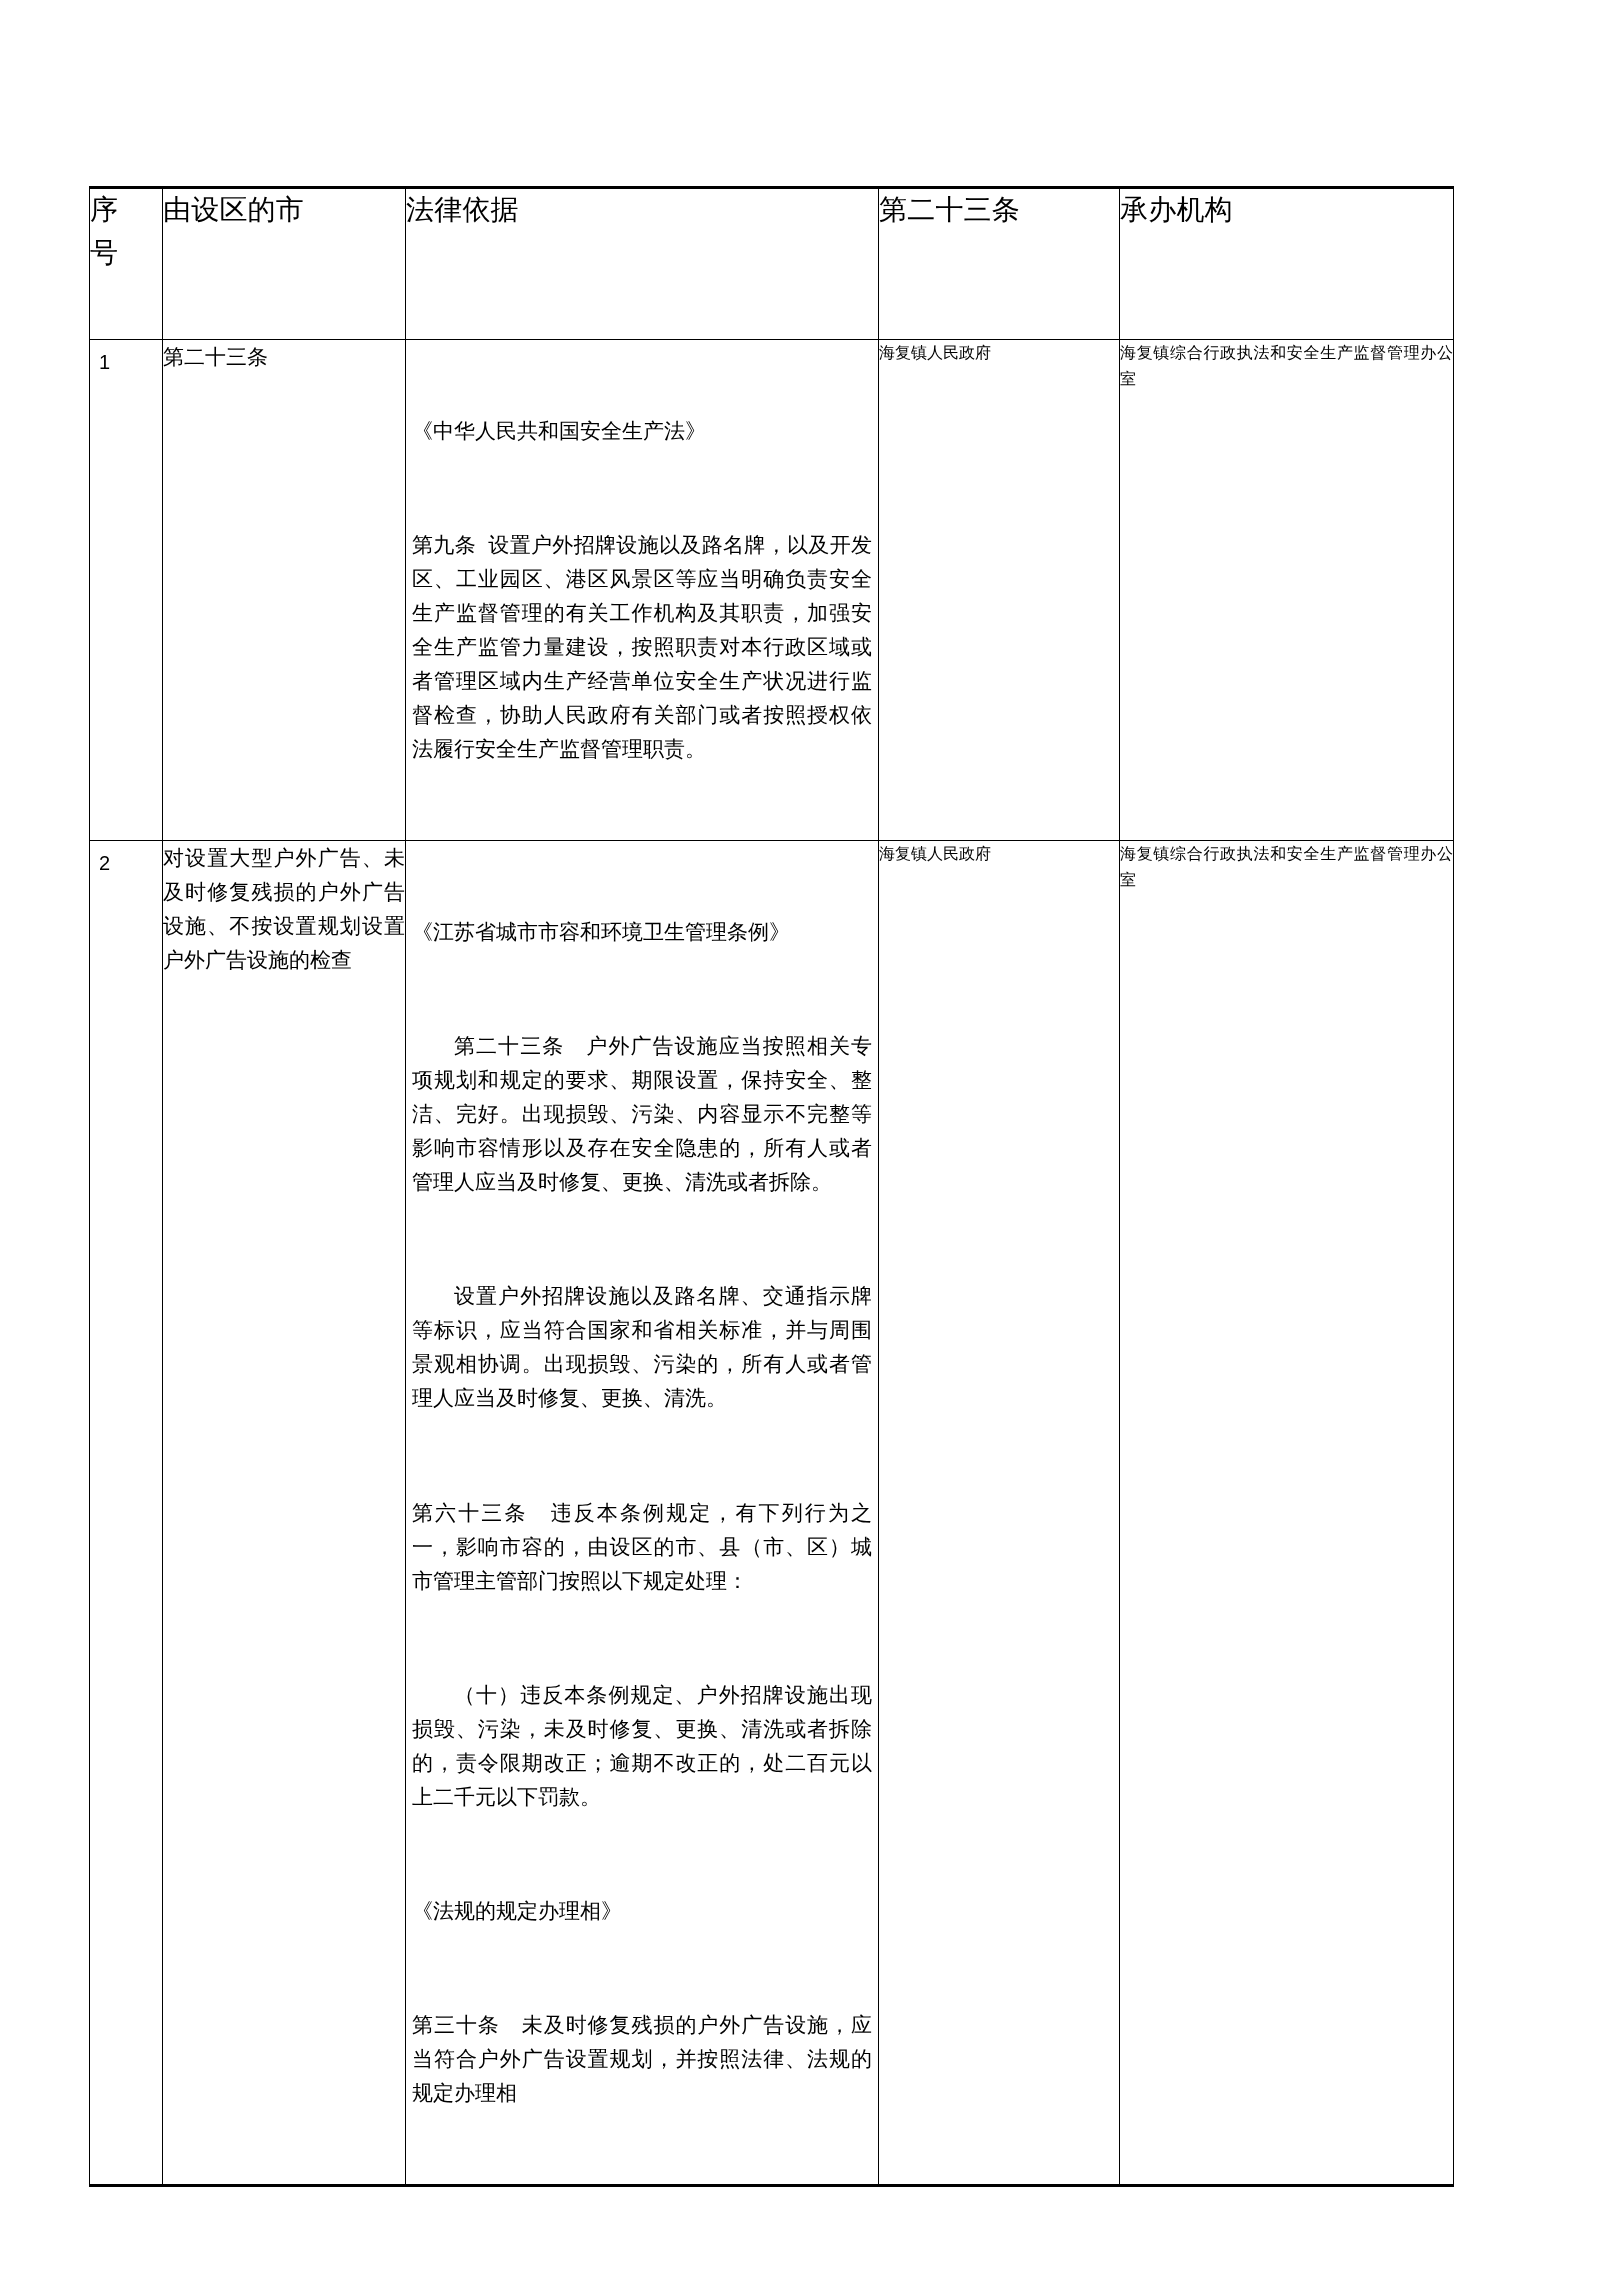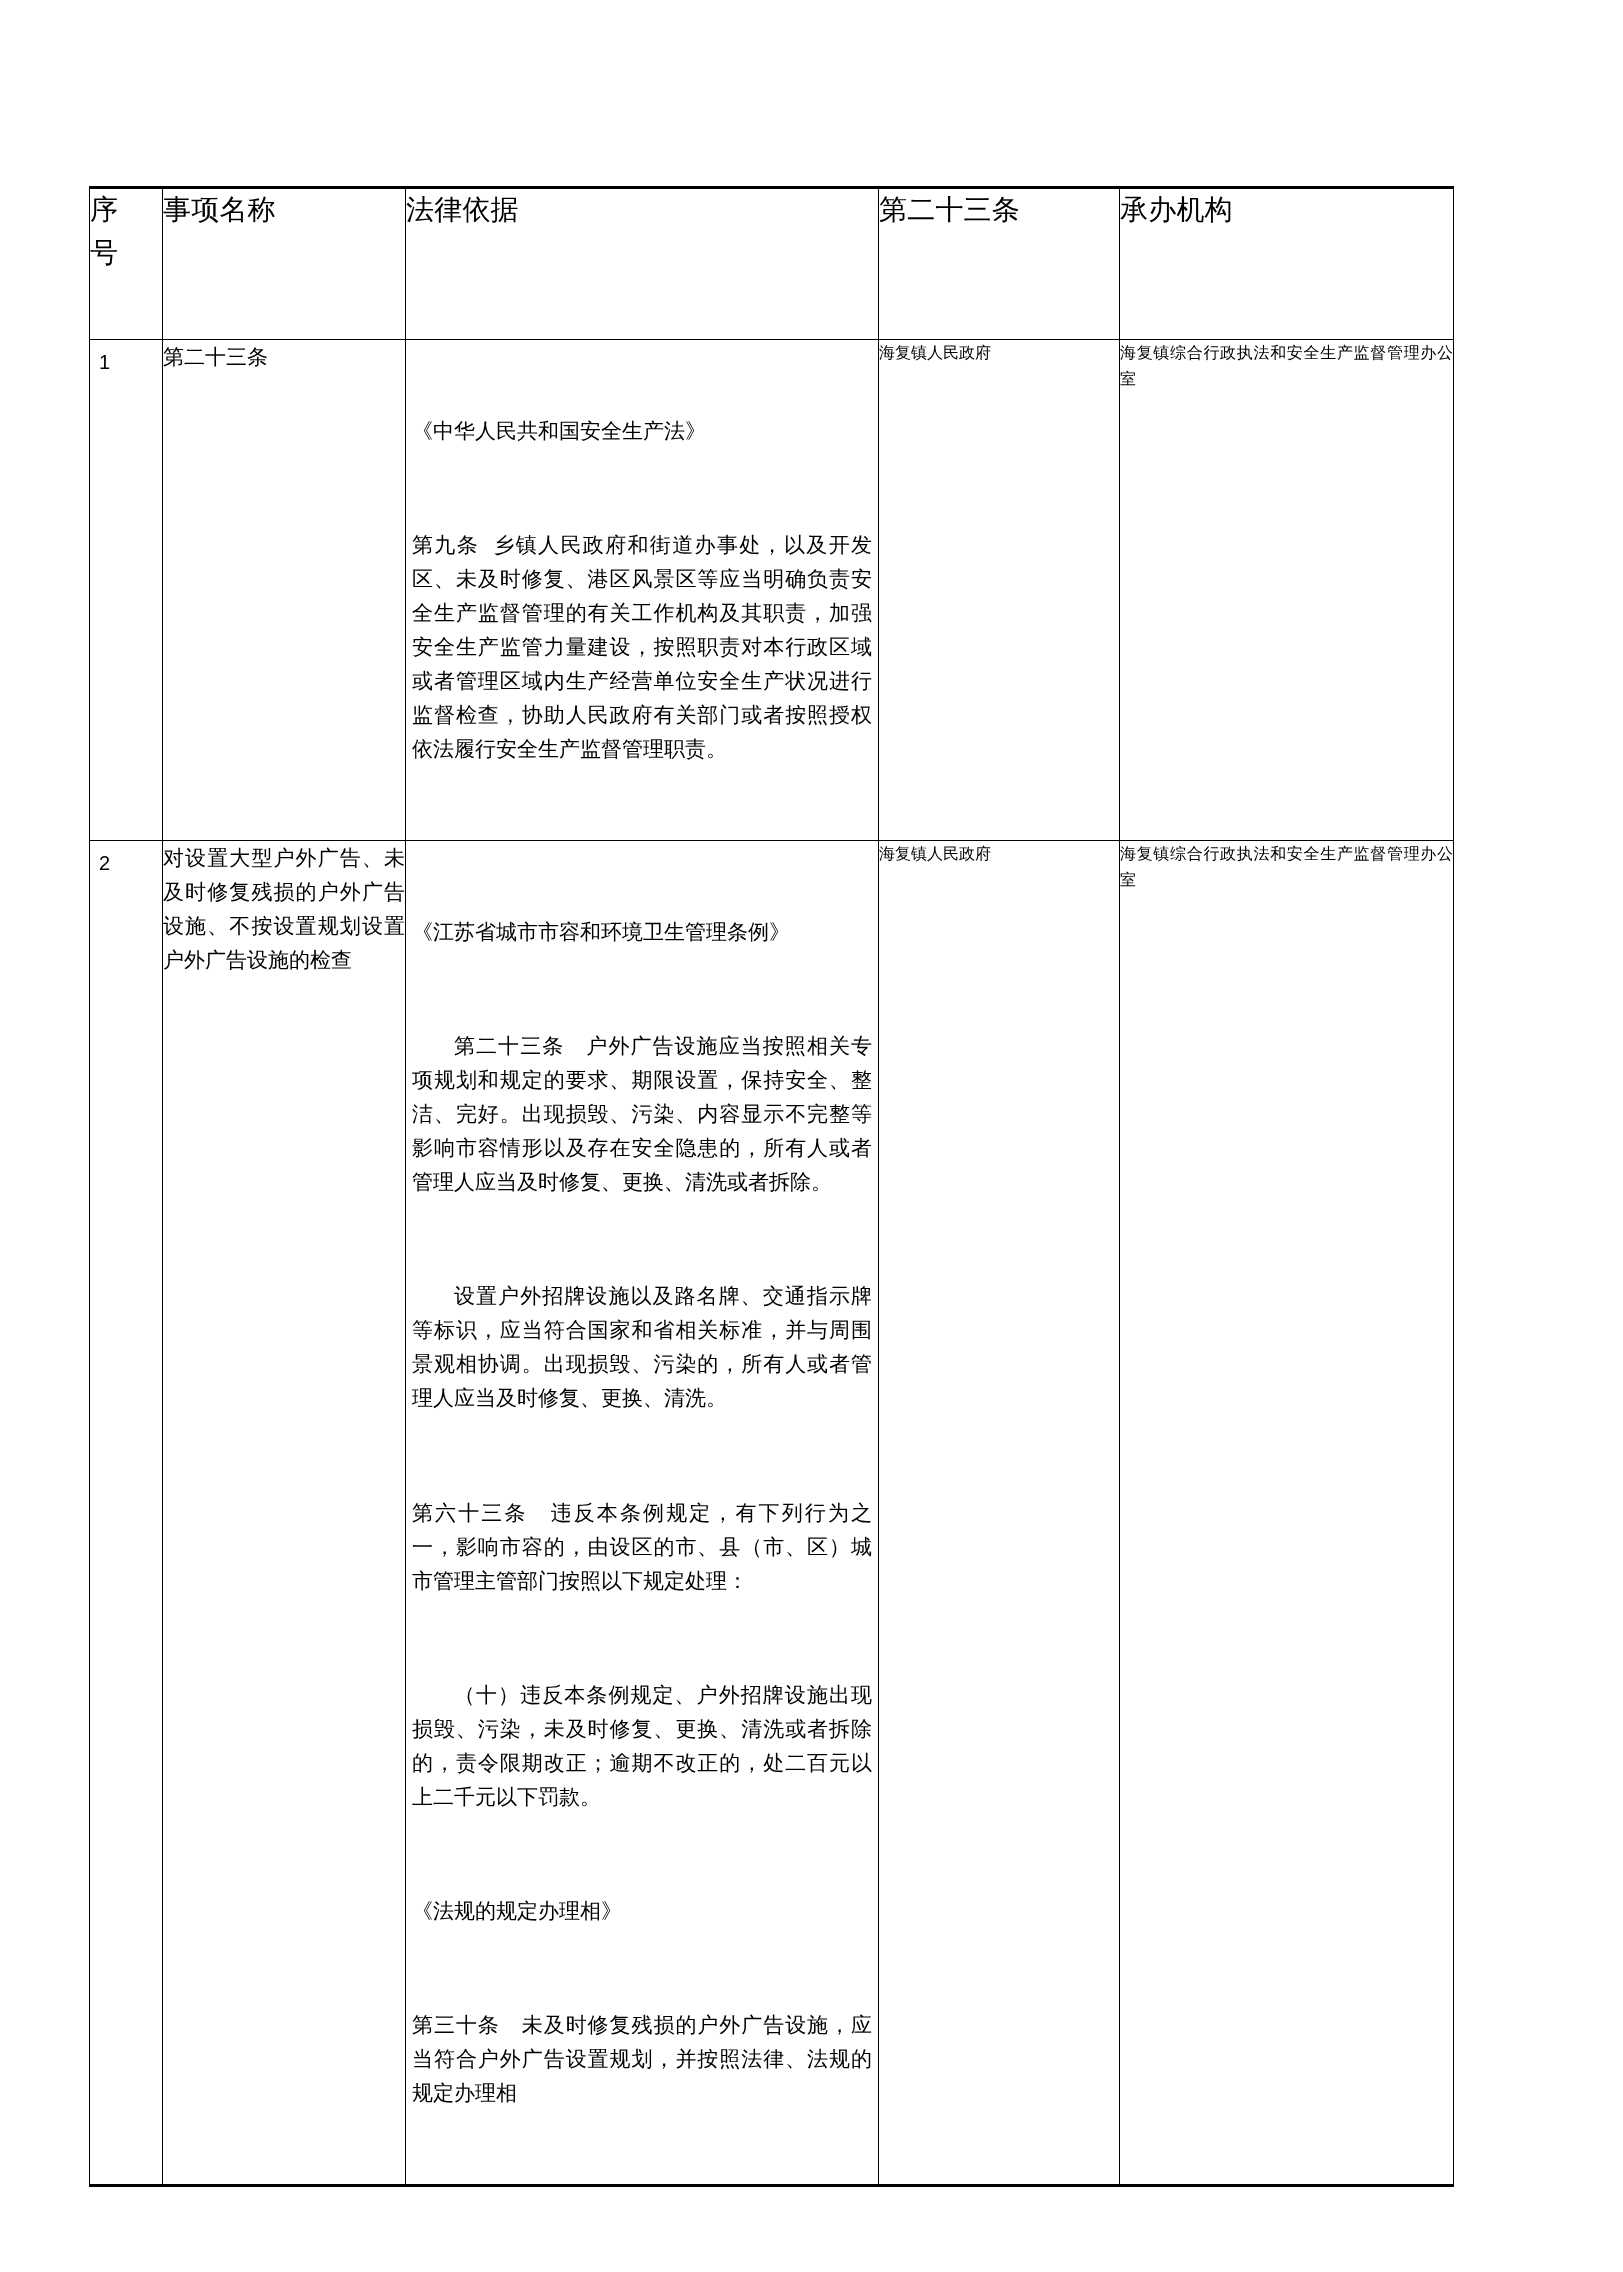--- a/index.html
+++ b/index.html
@@ -119,21 +119,21 @@
       <col class="col-org">
     </colgroup>
 
     <thead>
       <tr>
         <th class="hdr-cell hdr-seq">
           <div class="hdr-text">序
 号</div>
         </th>
         <th class="hdr-cell">
-          <div class="hdr-text">事项名称</div>
+          <div class="hdr-text">由设区的市</div>
         </th>
         <th class="hdr-cell">
           <div class="hdr-text">法律依据</div>
         </th>
         <th class="hdr-cell">
           <div class="hdr-text">第二十三条</div>
         </th>
         <th class="hdr-cell">
           <div class="hdr-text">承办机构</div>
         </th>
@@ -145,21 +145,21 @@
       <tr>
         <td>
           <div class="seq-num">1</div>
         </td>
         <td class="cell-pad">
           <div class="item-name">第二十三条</div>
         </td>
         <td class="cell-pad">
           <div class="law-text">
             <p class="law-para">《中华人民共和国安全生产法》</p>
-            <p class="law-para">第九条  乡镇人民政府和街道办事处，以及开发区、未及时修复、港区风景区等应当明确负责安全生产监督管理的有关工作机构及其职责，加强安全生产监管力量建设，按照职责对本行政区域或者管理区域内生产经营单位安全生产状况进行监督检查，协助人民政府有关部门或者按照授权依法履行安全生产监督管理职责。</p>
+            <p class="law-para">第九条  设置户外招牌设施以及路名牌，以及开发区、工业园区、港区风景区等应当明确负责安全生产监督管理的有关工作机构及其职责，加强安全生产监管力量建设，按照职责对本行政区域或者管理区域内生产经营单位安全生产状况进行监督检查，协助人民政府有关部门或者按照授权依法履行安全生产监督管理职责。</p>
           </div>
         </td>
         <td class="cell-pad">
           <div class="plain-text">海复镇人民政府</div>
         </td>
         <td class="cell-pad">
           <div class="plain-text">海复镇综合行政执法和安全生产监督管理办公室</div>
         </td>
       </tr>
 

